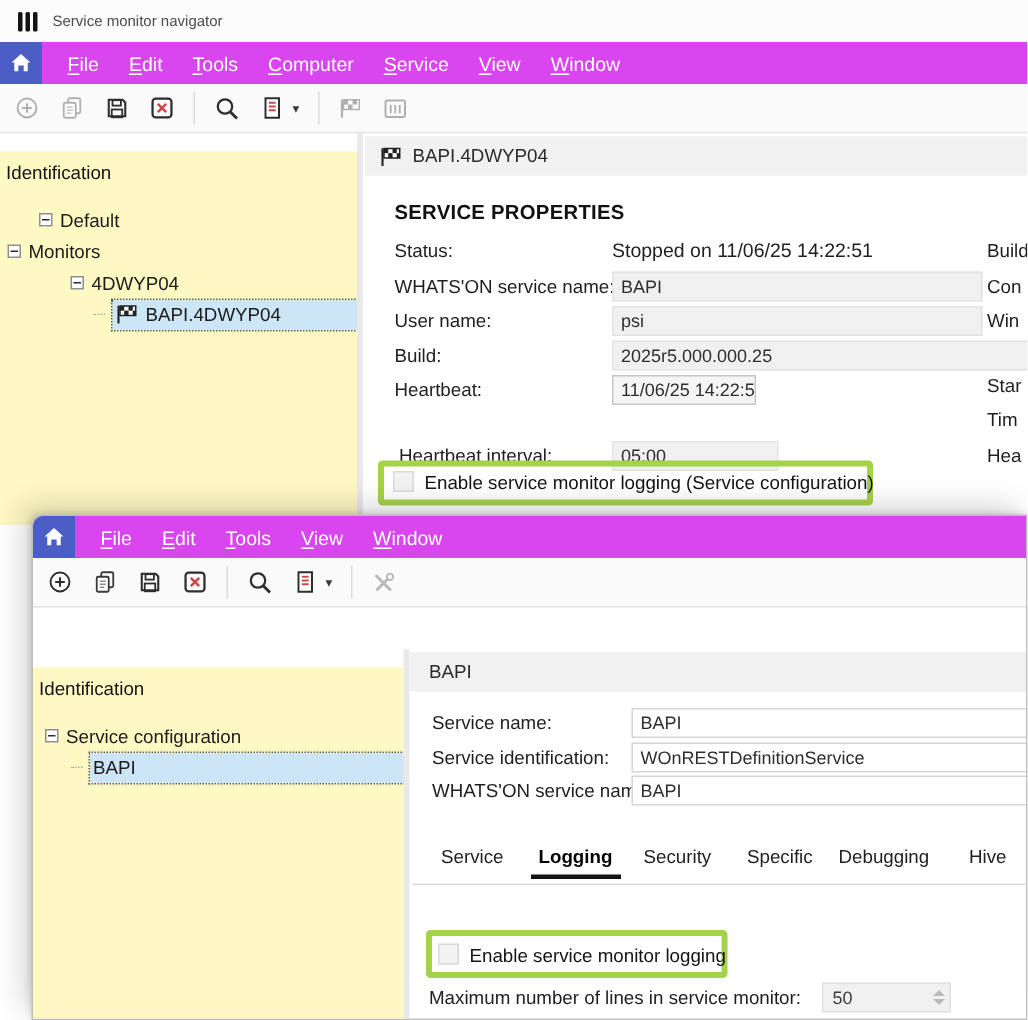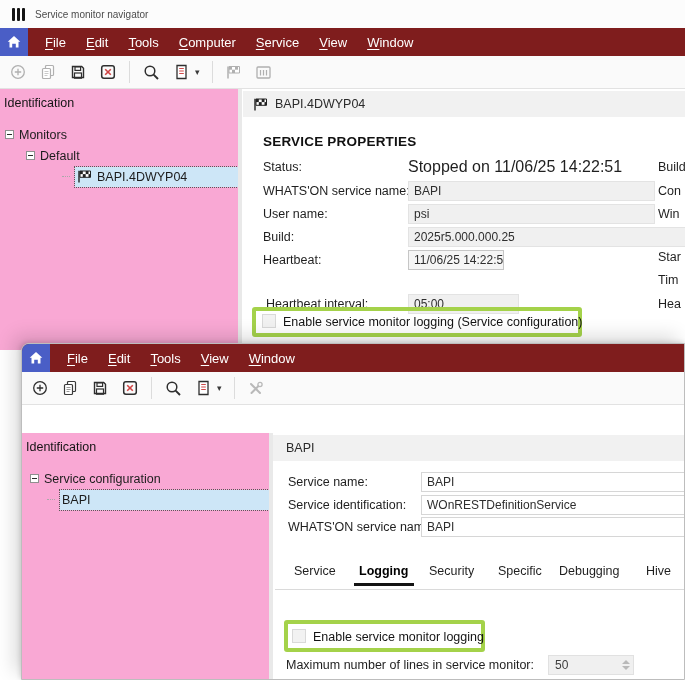--- a/index.html
+++ b/index.html
@@ -10,35 +10,35 @@
 #win1{left:0;top:0;width:685px;height:350px;z-index:1}
 #win2{left:21px;top:343px;width:664px;height:337px;z-index:5;
       border:1px solid #bdbdbd;border-radius:8px 0 0 0;overflow:hidden;
       box-shadow:-8px -8px 18px rgba(0,0,0,.13),-1px -1px 5px rgba(0,0,0,.15)}
 
 .titlebar{height:28px;display:flex;align-items:center;gap:10px;padding-left:12px;background:#fcfcfc}
 .logo{display:flex;gap:2px;align-items:center}
 .logo i{width:3px;height:13px;background:#141414;border-radius:1px;display:block}
 .title-text{font-size:10px;color:#4c4c4c}
 
-.menubar{height:28px;background:#7f1d1d;display:flex;align-items:stretch}
+.menubar{height:28px;background:#d946ef;display:flex;align-items:stretch}
 .home{width:28px;background:#4a5ec6;display:flex;align-items:center;justify-content:center;flex:none;cursor:default}
 .menu-items{display:flex;align-items:center;margin-left:7px}
 .menu-items .mi{color:#fff;font-size:13px;padding:0 10px;display:inline-block;white-space:nowrap}
 .menu-items .mi u{text-decoration:underline;text-underline-offset:2px}
 
 .toolbar{height:33px;background:#fafafa;border-bottom:1px solid #e2e2e2;display:flex;align-items:center;gap:12px;padding-left:9px}
 .tb{display:flex;align-items:center;justify-content:center;width:18px;height:18px;flex:none}
 .tb-sep{width:1px;height:22px;background:#dcdcdc;flex:none}
 .caret{font-size:9px;color:#3a3a3a;margin-left:-7px;line-height:1}
 
 .content{position:absolute;left:0;right:0;bottom:0;background:#fff}
 #win1 .content{top:89px}
 #win2 .content{top:89px}
-.tree-panel{position:absolute;left:0;top:0;bottom:0;background:#f9a8d4;overflow:hidden}
+.tree-panel{position:absolute;left:0;top:12px;bottom:0;background:#fef9c3;overflow:hidden}
 #win1 .tree-panel{width:238px}
 #win2 .tree-panel{width:247px}
 .splitter{position:absolute;top:0;bottom:0;width:4px;background:#e9e9e9}
 #win1 .splitter{left:238px}
 #win2 .splitter{left:247px}
 .pane-header{font-size:12.5px;color:#141414;padding:7px 0 0 4px}
 .tree{margin-top:14px;font-size:12.5px;color:#1c1c1c}
 .tree-row{height:21px;display:flex;align-items:center;gap:5px;white-space:nowrap}
 .expander{width:9px;height:9px;border:1px solid #8f8f8f;background:#fff;position:relative;flex:none}
 .expander::after{content:"";position:absolute;left:1px;right:1px;top:3px;height:1px;background:#2a2a2a}
@@ -47,21 +47,21 @@
 
 .right-panel{position:absolute;top:0;bottom:0;right:0;overflow:hidden}
 #win1 .right-panel{left:243px}
 #win2 .right-panel{left:251px}
 .panel-caption{height:26px;margin-top:2px;background:#f1f1f1;display:flex;align-items:center;gap:7px;font-size:12.5px;color:#2b2b2b}
 #win1 .panel-caption{padding-left:10px}
 #win2 .panel-caption{padding-left:13px}
 .panel-body{position:absolute;left:0;right:0;top:28px;bottom:0}
 .sec-title{position:absolute;font-weight:bold;font-size:13.5px;color:#111;letter-spacing:.2px}
 .flabel{position:absolute;font-size:12.5px;color:#1f1f1f;white-space:nowrap;line-height:20px}
-.fval{position:absolute;font-size:16px;color:#1f1f1f;white-space:nowrap;line-height:20px}
+.fval{position:absolute;font-size:13px;color:#1f1f1f;white-space:nowrap;line-height:20px}
 .fbox{position:absolute;height:20px;font-size:12px;line-height:18px;padding-left:5px;background:#f0f0f0;border:1px solid #e3e3e3;color:#2e2e2e;white-space:nowrap;overflow:hidden}
 .fbox.bordered{background:#f5f5f5;border-color:#c6c6c6}
 .fbox.white{background:#fff;border-color:#d6d6d6}
 .greenbox{position:absolute;border:4px solid #a4d24a;border-radius:3px;z-index:3}
 .cb{position:absolute;width:14px;height:14px;background:#f2f2f2;border:1px solid #d9d9d9;z-index:4}
 .cb-label{position:absolute;font-size:12.5px;color:#141414;white-space:nowrap;z-index:4}
 
 .tab{position:absolute;font-size:12.5px;color:#1f1f1f;white-space:nowrap}
 .tab.active{font-weight:bold;color:#000}
 .tab-underline{position:absolute;height:3px;background:#141414}
@@ -159,27 +159,31 @@
           <rect x="2" y="2" width="13" height="11" rx="1" fill="none" stroke="#b0b0b0" stroke-width="1.3"></rect>
           <path d="M5.5 5v5.5M8.5 5v5.5M11.5 5v5.5" stroke="#b0b0b0" stroke-width="1.2"></path>
         </svg>
     </span>
   </div>
 
   <div class="content">
     <div class="tree-panel">
       <div class="pane-header">Identification</div>
       <div class="tree">
+        <div class="tree-row" style="padding-left:26px">
+          <span class="expander"></span>
+          <span>Default</span>
+        </div>
         <div class="tree-row" style="padding-left:5px">
           <span class="expander"></span>
           <span>Monitors</span>
         </div>
-        <div class="tree-row" style="padding-left:26px">
+        <div class="tree-row" style="padding-left:47px">
           <span class="expander"></span>
-          <span>Default</span>
+          <span>4DWYP04</span>
         </div>
         <div class="tree-row" style="padding-left:62px">
           <span class="dots"></span>
           <span class="sel">
             <svg width="15" height="13" viewBox="0 0 15 13">
                 <path d="M2 .8v11.8" stroke="#222" stroke-width="1.4"></path>
                 <path d="M3 1h10.5v6.3H3z" fill="#fff" stroke="#222"></path>
                 <rect x="3" y="1" width="2.8" height="3.1" fill="#222"></rect>
                 <rect x="8.7" y="1" width="2.8" height="3.1" fill="#222"></rect>
                 <rect x="5.8" y="4.1" width="2.9" height="3.2" fill="#222"></rect>

